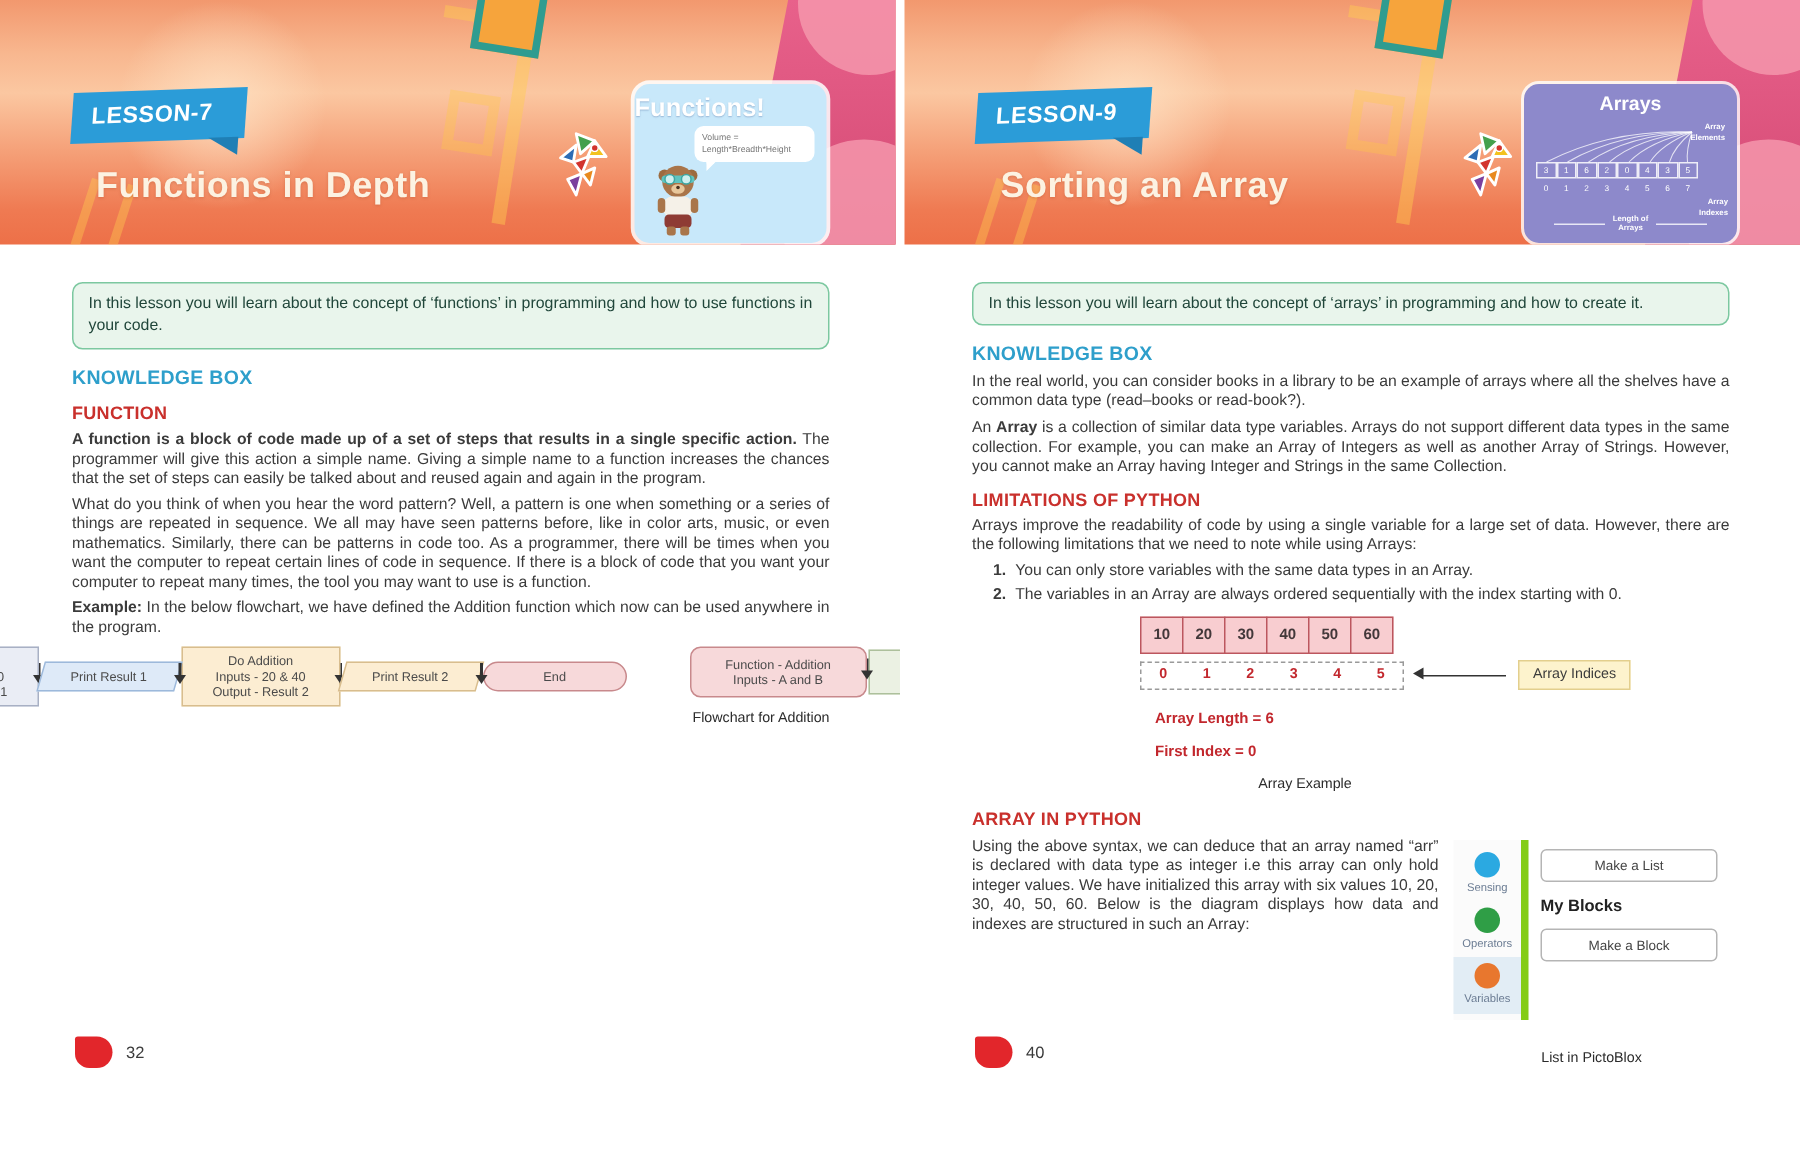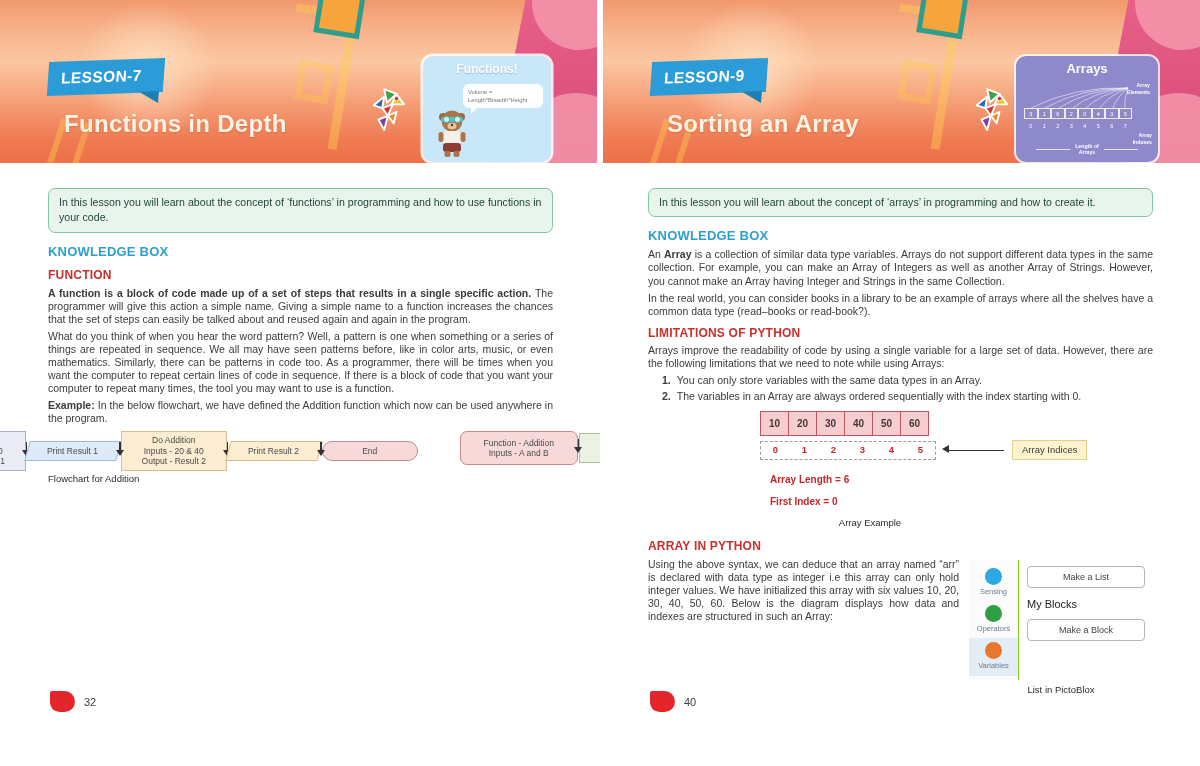--- a/index.html
+++ b/index.html
@@ -31,21 +31,21 @@
     font-size:15.5px; letter-spacing:.4px; padding:8px 22px 8px 13px; transform:skew(-4deg,-2deg); z-index:2; }
   .banner::after { content:""; position:absolute; right:4px; bottom:-11px;
     border-left:20px solid transparent; border-top:12px solid #1F7FB5; }
   .htitle { position:absolute; left:64px; top:110px; font-size:24px; font-weight:bold; color:#FCF2E2;
     letter-spacing:.3px; text-shadow:0 1px 2px rgba(170,75,40,.35); z-index:2; }
 
   .tangram { position:absolute; left:368px; top:86px; z-index:3; }
 
   .hcard { position:absolute; right:46px; top:56px; width:128px; height:106px; background:#C8E8FA;
     border-radius:10px; box-shadow:0 0 0 2.5px rgba(255,255,255,.85); z-index:3; }
-  .hcard-title { text-align:center; color:#fff; font-weight:bold; font-size:12px; margin-top:6px;
+  .hcard-title { color:#fff; font-weight:bold; font-size:17px; margin-top:6px;
     text-shadow:0 1px 1px rgba(120,150,190,.6); }
   .speech { position:absolute; left:40px; top:28px; width:80px; background:#fff; border-radius:6px;
     font-size:5.8px; color:#777; padding:4px 5px; white-space:pre-line; line-height:1.4; }
   .speech::after { content:""; position:absolute; left:8px; bottom:-6px;
     border:5px solid transparent; border-top-color:#fff; border-left-color:#fff; }
   .bear { position:absolute; left:8px; bottom:3px; }
 
   .hcard2 { position:absolute; right:42px; top:56px; width:142px; height:106px; background:#8D89CB;
     border-radius:10px; box-shadow:0 0 0 2px rgba(255,255,255,.8); z-index:3; }
   .hcard2-title { text-align:center; color:#fff; font-weight:bold; font-size:13px; margin-top:5px; }
@@ -82,21 +82,21 @@
   .pgram { transform:skewX(-16deg); min-width:92px; min-height:20px; }
   .pgram > span { transform:skewX(16deg); }
   .c-pink  { background:#F7D9DA; border-color:#C8898C; }
   .c-blue  { background:#EAEDF5; border-color:#A8B0C4; }
   .c-blue2 { background:#DEEAF8; border-color:#9DB9DB; }
   .c-tan   { background:#FCEDD2; border-color:#D8BD8E; }
   .c-green { background:#EBF1E3; border-color:#ADC09C; }
   .fc-arrow { width:1.5px; height:12px; background:#333; margin:2px auto 7px; position:relative; }
   .fc-arrow::after { content:""; position:absolute; bottom:-6px; left:-3.4px;
     border:4px solid transparent; border-top:6px solid #333; }
-  .caption { text-align:left; font-size:9.5px; color:#2b2b2b; margin-top:2px; }
+  .caption { text-align:right; font-size:9.5px; color:#2b2b2b; margin-top:2px; }
 
   
   .pagenum { position:absolute; left:50px; top:691px; display:flex; align-items:center; gap:9px;
     font-size:11px; color:#3b3b3b; }
   .chip { width:25px; height:21px; background:#E2262B; border-radius:2px 11px 11px 10px; display:inline-block; }
 
   
   .numlist { margin:2px 0 0 14px; }
   .numlist .li { display:flex; gap:6px; margin:3px 0; }
 
@@ -113,31 +113,31 @@
   .h-arrow::before { content:""; position:absolute; left:-8px; top:-4.6px;
     border:4px solid transparent; border-right:7px solid #333; }
   .idx-label { background:#FDF3CD; border:1px solid #E3CF8D; font-size:9.5px; color:#3b3b3b; padding:3px 9px; }
   .array-notes { margin:14px 0 0 58px; color:#C2272D; font-weight:bold; font-size:10px; }
   .array-notes div { margin-bottom:9px; }
   .array-caption { width:220px; margin-left:48px; text-align:center; font-size:9.5px; color:#2b2b2b; }
 
   
   .pb-float { float:right; width:184px; margin:2px 0 4px 10px; }
   .pb-panel { display:flex; background:#fff; }
-  .pb-cats { width:50px; background:#FBFBFB; border-right:1px solid #84cc16; padding:4px 0; }
+  .pb-cats { width:50px; background:#FBFBFB; border-right:5px solid #84cc16; padding:4px 0; }
   .pb-cat { display:flex; flex-direction:column; align-items:center; padding:4px 0 5px; }
   .pb-cat.sel { background:#E2EDF5; }
   .pb-dot { width:17px; height:17px; border-radius:50%; margin-bottom:2px; }
   .dot-sensing { background:#2BA9E1; } .dot-operators { background:#2F9E46; } .dot-variables { background:#E8772E; }
   .pb-cat-label { font-size:7.5px; color:#6b7c93; }
   .pb-main { flex:1; padding:6px 8px 4px; }
   .pb-btn { display:block; width:100%; background:#fff; border:1px solid #B5B5B5; border-radius:4px;
     font-size:9px; color:#444; text-align:center; padding:5px 2px; font-family:"Liberation Sans",sans-serif; }
-  .pb-myblocks { font-size:11px; font-weight:normal; color:#222; margin:10px 0 8px; }
-  .pb-caption { text-align:center; font-size:9.5px; color:#2b2b2b; margin-top:4px; }
+  .pb-myblocks { font-size:11px; font-weight:bold; color:#222; margin:10px 0 8px; }
+  .pb-caption { text-align:center; font-size:9.5px; color:#2b2b2b; margin-top:20px; }
   .python-text { overflow:visible; }
 </style>
 </head>
 <body>
 
 <div class="spread">
 
   <div class="page page-left">
     <div class="header">
       <div class="glow"></div>
@@ -298,22 +298,22 @@
             <span class="txt">Length of
 Arrays</span>
             <span class="line"></span>
         </div>
       </div>
     </div>
 
     <div class="content">
       <div class="intro-box">In this lesson you will learn about the concept of ‘arrays’ in programming and how to create it.</div>
       <h2 class="blue">KNOWLEDGE BOX</h2>
+      <p class="just">In the real world, you can consider books in a library to be an example of arrays where all the shelves have a common data type (read–books or read-book?).</p>
       <p class="just"><span>An </span><span class="b">Array</span><span> is a collection of similar data type variables. Arrays do not support different data types in the same collection. For example, you can make an Array of Integers as well as another Array of Strings. However, you cannot make an Array having Integer and Strings in the same Collection.</span></p>
-      <p class="just">In the real world, you can consider books in a library to be an example of arrays where all the shelves have a common data type (read–books or read-book?).</p>
       <h3 class="red">LIMITATIONS OF PYTHON</h3>
       <p class="just">Arrays improve the readability of code by using a single variable for a large set of data. However, there are the following limitations that we need to note while using Arrays:</p>
       <div class="numlist">
         <div class="li">
             <span class="b">1.</span>
             <span>You can only store variables with the same data types in an Array.</span>
           </div>
         <div class="li">
             <span class="b">2.</span>
             <span>The variables in an Array are always ordered sequentially with the index starting with 0.</span>

